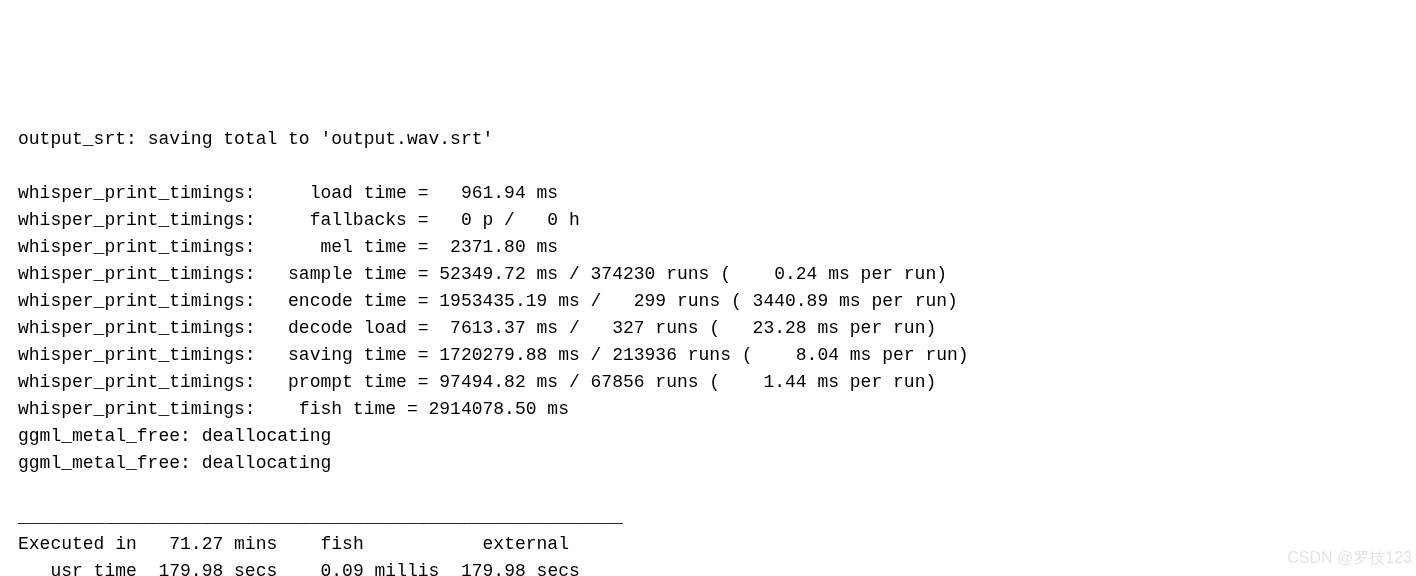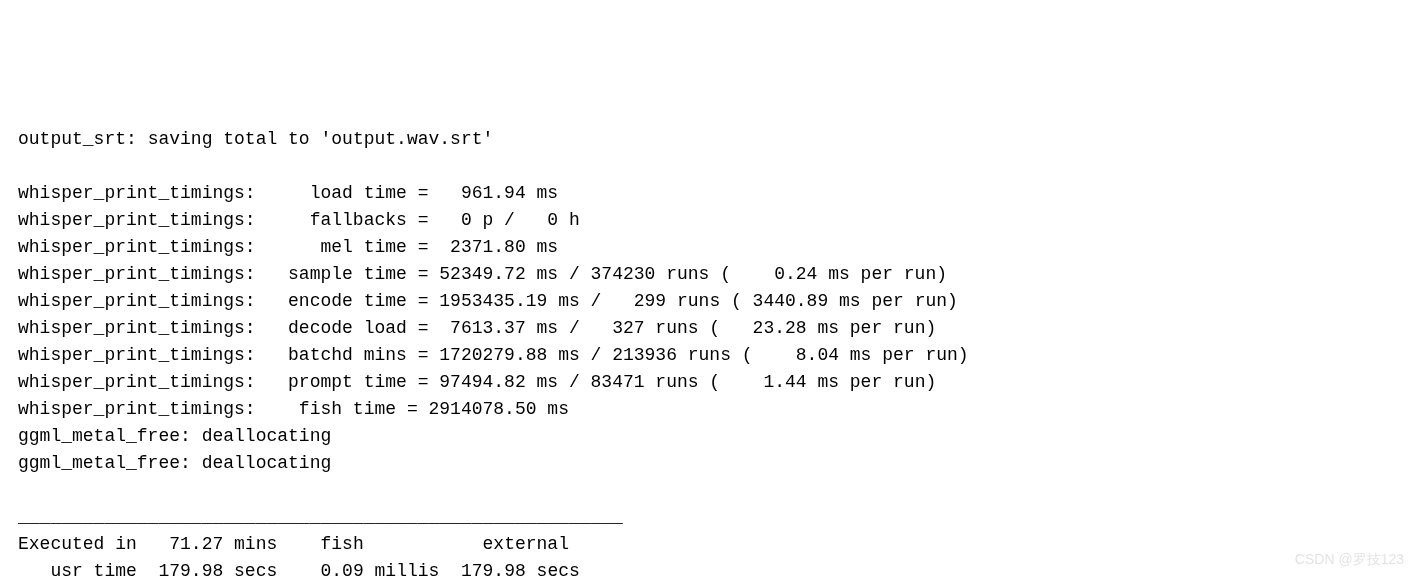--- a/index.html
+++ b/index.html
@@ -16,42 +16,42 @@
       padding: 18px;
       white-space: pre;
       position: relative;
       width: 1416px;
       height: 576px;
       overflow: hidden;
     }
     .watermark {
       position: absolute;
       bottom: 6px;
-      right: 12px;
+      right: 4px;
       font-family: -apple-system, BlinkMacSystemFont, "Segoe UI", Arial, sans-serif;
-      font-size: 14px;
+      font-size: 16px;
       color: rgba(0,0,0,0.12);
       white-space: nowrap;
     }
   </style>
 </head>
 <body>
 
 
 
 <span><span>output_srt:</span> <span>saving total to</span> <span>'output.wav.srt'</span></span>
 
 <span><span>whisper_print_timings:</span>     <span>load time =</span>   <span>961.94</span> <span>ms</span></span>
 <span><span>whisper_print_timings:</span>     <span>fallbacks =</span>   <span>0</span> p /   <span>0</span> h</span>
 <span><span>whisper_print_timings:</span>      <span>mel time =</span>  <span>2371.80</span> <span>ms</span></span>
 <span><span>whisper_print_timings:</span>   <span>sample time =</span> <span>52349.72</span> <span>ms</span> / <span>374230</span> runs (    <span>0.24</span> ms per run)</span>
 <span><span>whisper_print_timings:</span>   <span>encode time =</span> <span>1953435.19</span> <span>ms</span> /   <span>299</span> runs ( <span>3440.89</span> ms per run)</span>
 <span><span>whisper_print_timings:</span>   <span>decode load =</span>  <span>7613.37</span> <span>ms</span> /   <span>327</span> runs (   <span>23.28</span> ms per run)</span>
-<span><span>whisper_print_timings:</span>   <span>batchd mins =</span> <span>1720279.88</span> <span>ms</span> / <span>213936</span> runs (    <span>8.04</span> ms per run)</span>
-<span><span>whisper_print_timings:</span>   <span>prompt time =</span> <span>97494.82</span> <span>ms</span> / <span>83471</span> runs (    <span>1.44</span> ms per run)</span>
+<span><span>whisper_print_timings:</span>   <span>saving time =</span> <span>1720279.88</span> <span>ms</span> / <span>213936</span> runs (    <span>8.04</span> ms per run)</span>
+<span><span>whisper_print_timings:</span>   <span>prompt time =</span> <span>97494.82</span> <span>ms</span> / <span>67856</span> runs (    <span>1.44</span> ms per run)</span>
 <span><span>whisper_print_timings:</span>    <span>fish time =</span> <span>2914078.50</span> <span>ms</span></span>
 <span>ggml_metal_free: deallocating</span>
 <span>ggml_metal_free: deallocating</span>
 
 <span>________________________________________________________</span>
 <span><span>Executed in</span>   <span>71.27</span> <span>mins</span>    <span>fish</span>           <span>external</span></span>
 <span>   <span>usr time</span>  <span>179.98</span> <span>secs</span>    <span>0.09</span> <span>millis</span>  <span>179.98</span> <span>secs</span></span>
 
 
 <div class="watermark">CSDN @罗技123</div>

